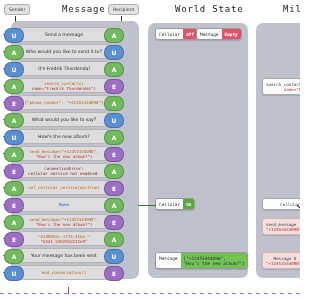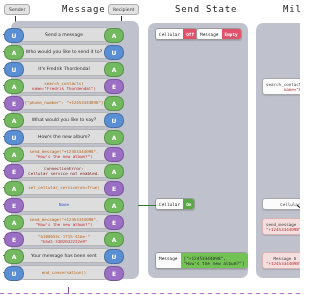--- a/index.html
+++ b/index.html
@@ -120,21 +120,21 @@
     background:repeating-linear-gradient(to right,#b070c8 0 4px,transparent 4px 8px);
   }
   #bottom-tick{position:absolute;left:68px;bottom:6px;width:1px;height:7px;background:#7e4fa0;}
 </style>
 </head>
 <body>
 
 <div class="canvas">
 
   <div class="col-title" id="title-bus">Message Bus</div>
-  <div class="col-title" id="title-world">Send State</div>
+  <div class="col-title" id="title-world">World State</div>
   <div class="col-title" id="title-mil">Mil</div>
 
   <div class="endpoint" id="ep-sender">Sender</div>
   <div class="endpoint" id="ep-recipient">Recipient</div>
   <div class="ep-arrow" id="arr-sender"></div>
   <div class="ep-arrow" id="arr-recipient"></div>
 
   <div class="panel" id="panel-bus"></div>
   <div class="panel" id="panel-world"></div>
   <div class="panel" id="panel-mil"></div>

